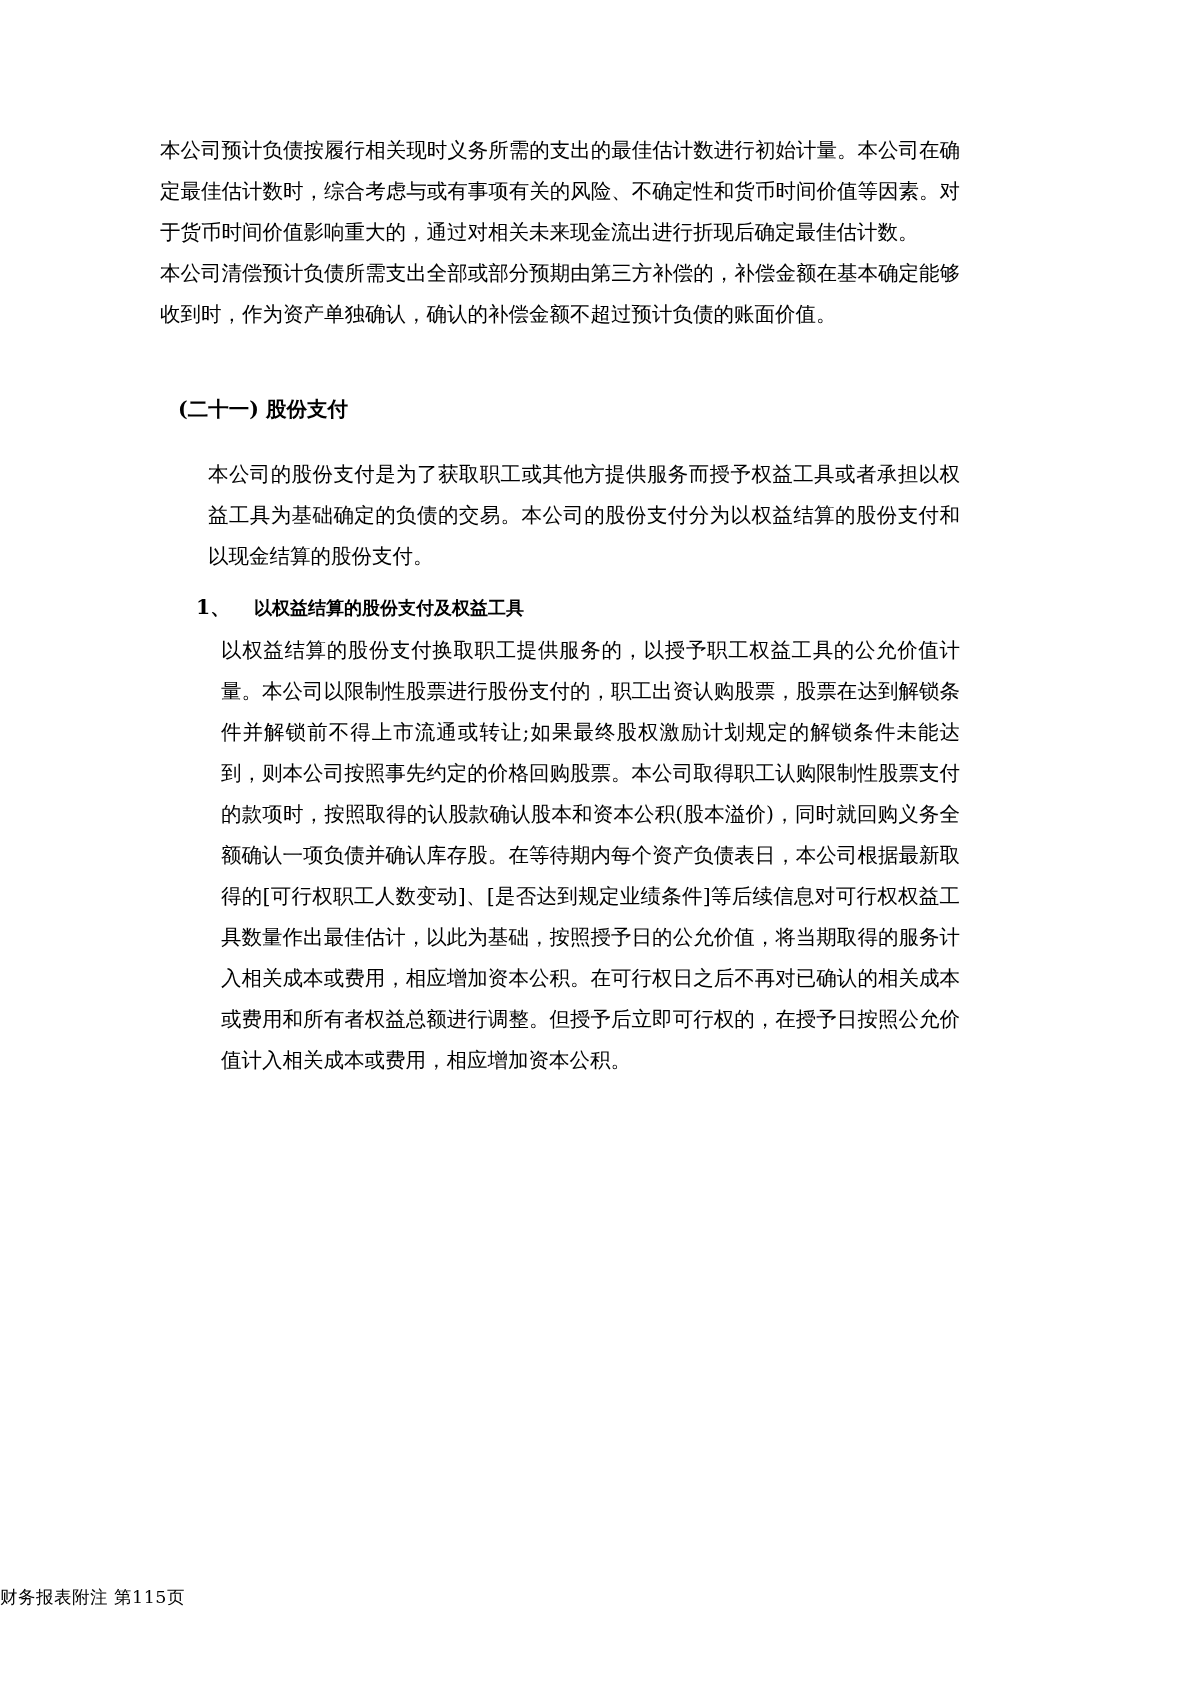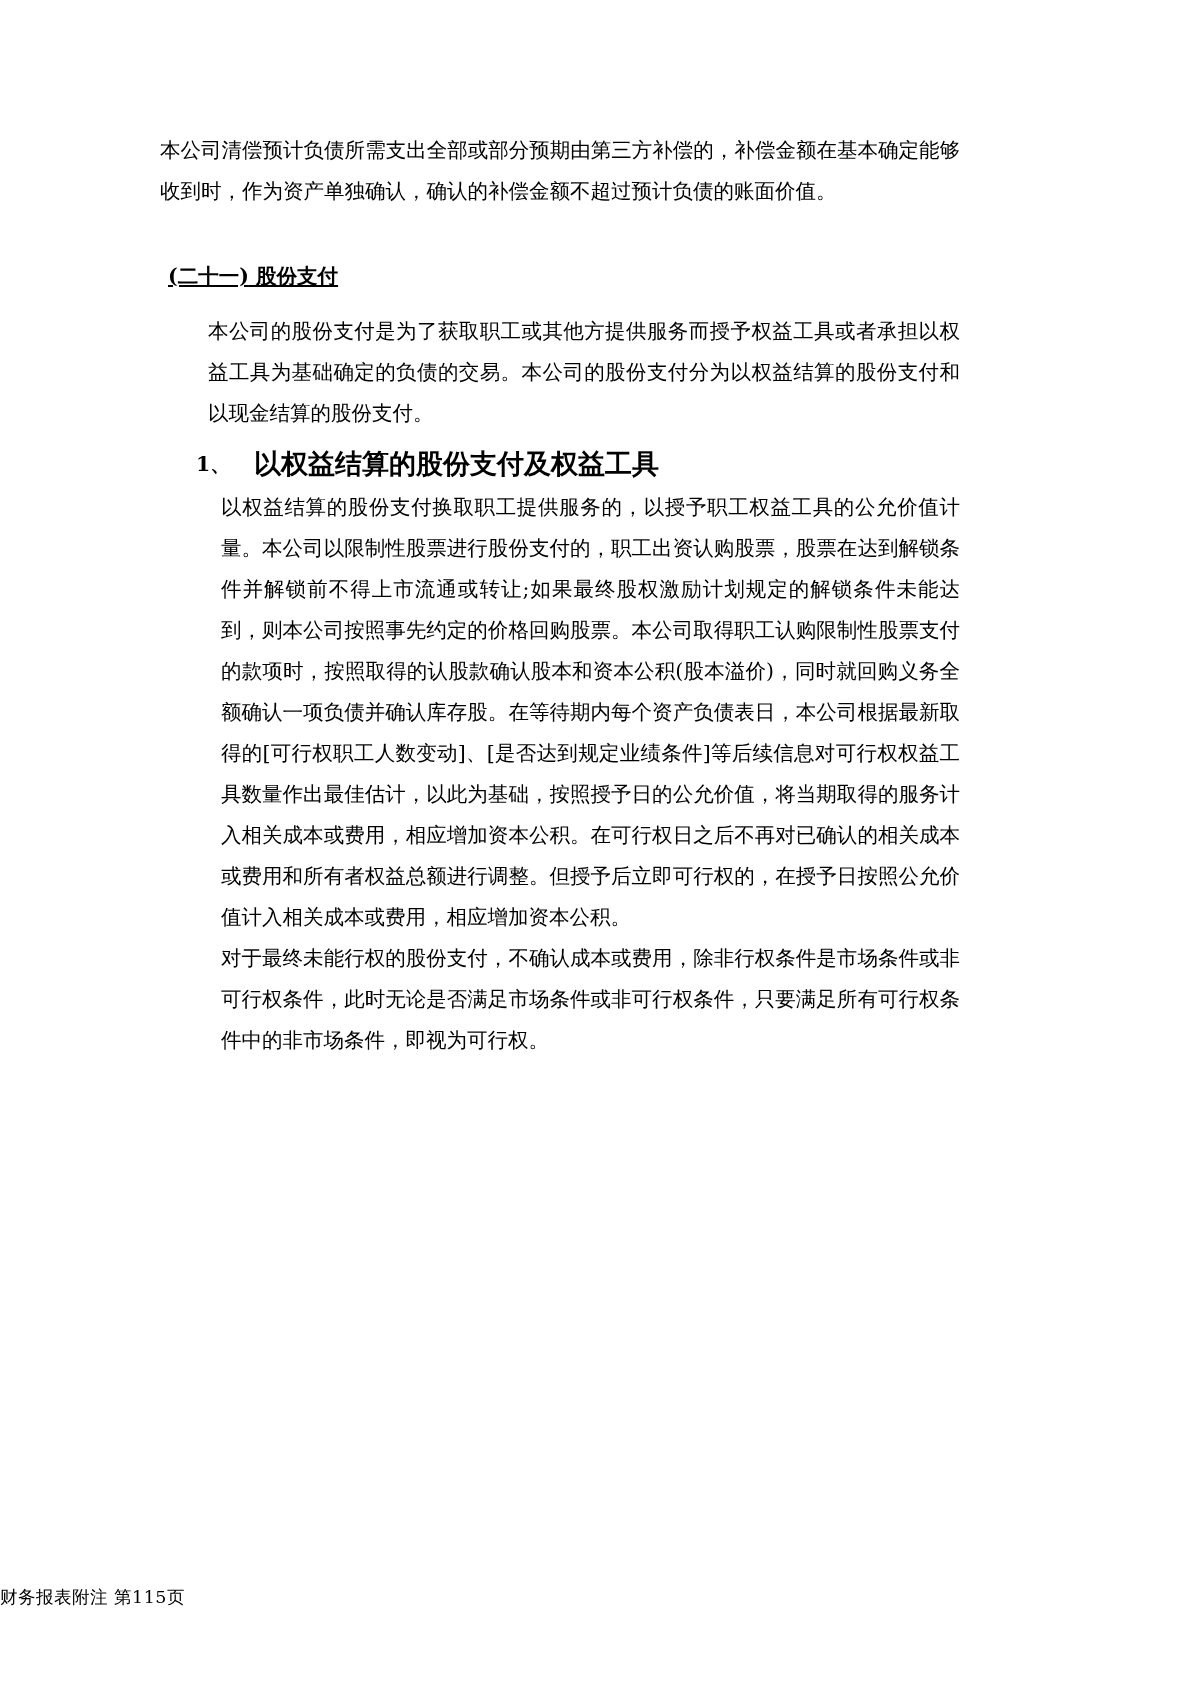--- a/index.html
+++ b/index.html
@@ -35,80 +35,78 @@
   .indent-block {
     margin-left: 48px;
   }
   .indent-block2 {
     margin-left: 61px;
   }
   .section-heading {
     font-size: 20.5px;
     line-height: 41px;
     font-weight: bold;
-    margin: 8px;
+    margin: 18px;
     padding-top: 36px;
     padding-bottom: 6px;
-    text-decoration: underline;
   }
   .sub-heading-row {
     display: flex;
     padding-top: 10px;
     padding-bottom: 2px;
     margin-left: 36px;
   }
   .sub-heading-num {
     font-size: 20.5px;
     line-height: 41px;
     font-weight: bold;
     width: 58px;
     flex: none;
   }
   .sub-heading-text {
-    font-size: 27px;
+    font-size: 18px;
     line-height: 41px;
     font-weight: bold;
-    font-family: Liberation Serif, serif;
   }
   .footer {
     position: absolute;
     left: 0;
     right: 0;
     bottom: 88px;
     font-size: 17.5px;
     font-family: "DejaVu Serif", "Liberation Serif", serif;
     letter-spacing: 0.5px;
   }
 </style>
 </head>
 <body>
 
 <div class="page">
 
   <div class="content">
 
+    <p class="para">本公司预计负债按履行相关现时义务所需的支出的最佳估计数进行初始计量。本公司在确定最佳估计数时，综合考虑与或有事项有关的风险、不确定性和货币时间价值等因素。对于货币时间价值影响重大的，通过对相关未来现金流出进行折现后确定最佳估计数。</p>
 
     <p class="para">本公司清偿预计负债所需支出全部或部分预期由第三方补偿的，补偿金额在基本确定能够收到时，作为资产单独确认，确认的补偿金额不超过预计负债的账面价值。</p>
 
     <div class="section-heading">
       <span>(二十一)</span>
       <span>股份支付</span>
     </div>
 
     <div class="indent-block">
       <p class="para">本公司的股份支付是为了获取职工或其他方提供服务而授予权益工具或者承担以权益工具为基础确定的负债的交易。本公司的股份支付分为以权益结算的股份支付和以现金结算的股份支付。</p>
     </div>
 
     <div class="sub-heading-row">
       <span class="sub-heading-num">1、</span>
       <span class="sub-heading-text">以权益结算的股份支付及权益工具</span>
     </div>
 
     <div class="indent-block2">
       <p class="para">以权益结算的股份支付换取职工提供服务的，以授予职工权益工具的公允价值计量。本公司以限制性股票进行股份支付的，职工出资认购股票，股票在达到解锁条件并解锁前不得上市流通或转让;如果最终股权激励计划规定的解锁条件未能达到，则本公司按照事先约定的价格回购股票。本公司取得职工认购限制性股票支付的款项时，按照取得的认股款确认股本和资本公积(股本溢价)，同时就回购义务全额确认一项负债并确认库存股。在等待期内每个资产负债表日，本公司根据最新取得的[可行权职工人数变动]、[是否达到规定业绩条件]等后续信息对可行权权益工具数量作出最佳估计，以此为基础，按照授予日的公允价值，将当期取得的服务计入相关成本或费用，相应增加资本公积。在可行权日之后不再对已确认的相关成本或费用和所有者权益总额进行调整。但授予后立即可行权的，在授予日按照公允价值计入相关成本或费用，相应增加资本公积。</p>
-      <p class="para">对于最终未能行权的股份支付，不确认成本或费用，除非行权条件是市场条件或非可行权条件，此时无论是否满足市场条件或非可行权条件，只要满足所有可行权条件中的非市场条件，即视为可行权。</p>
     </div>
 
   </div>
 
   <div class="footer">财务报表附注  第115页</div>
 
 </div>
 
 </body></html>

